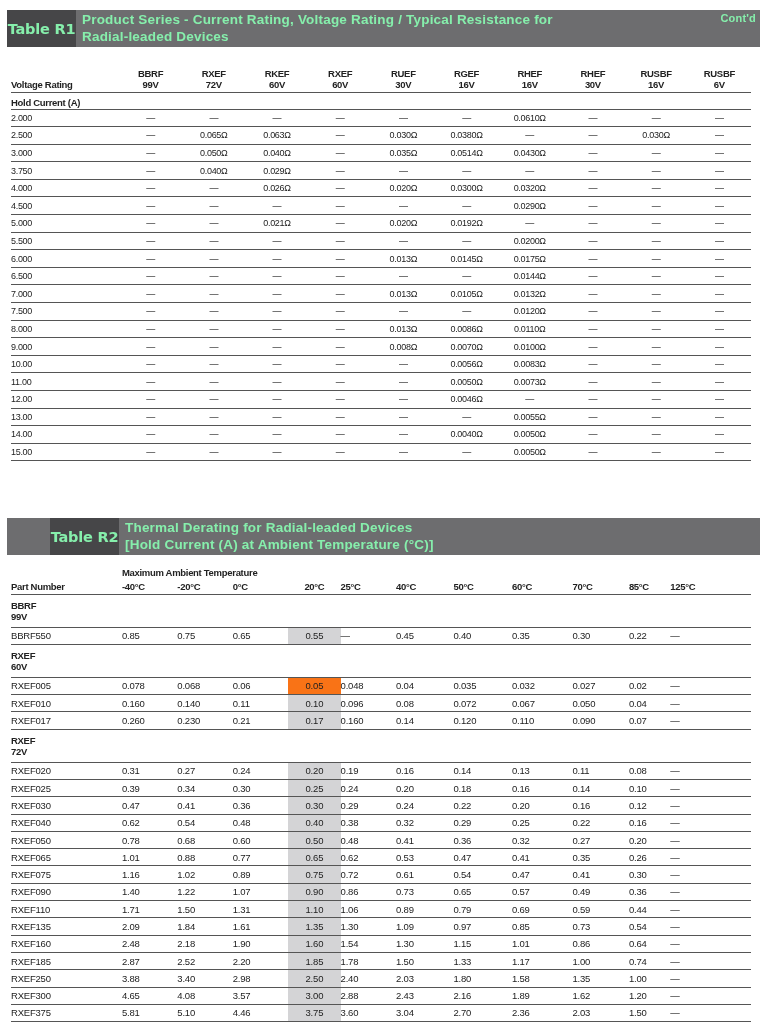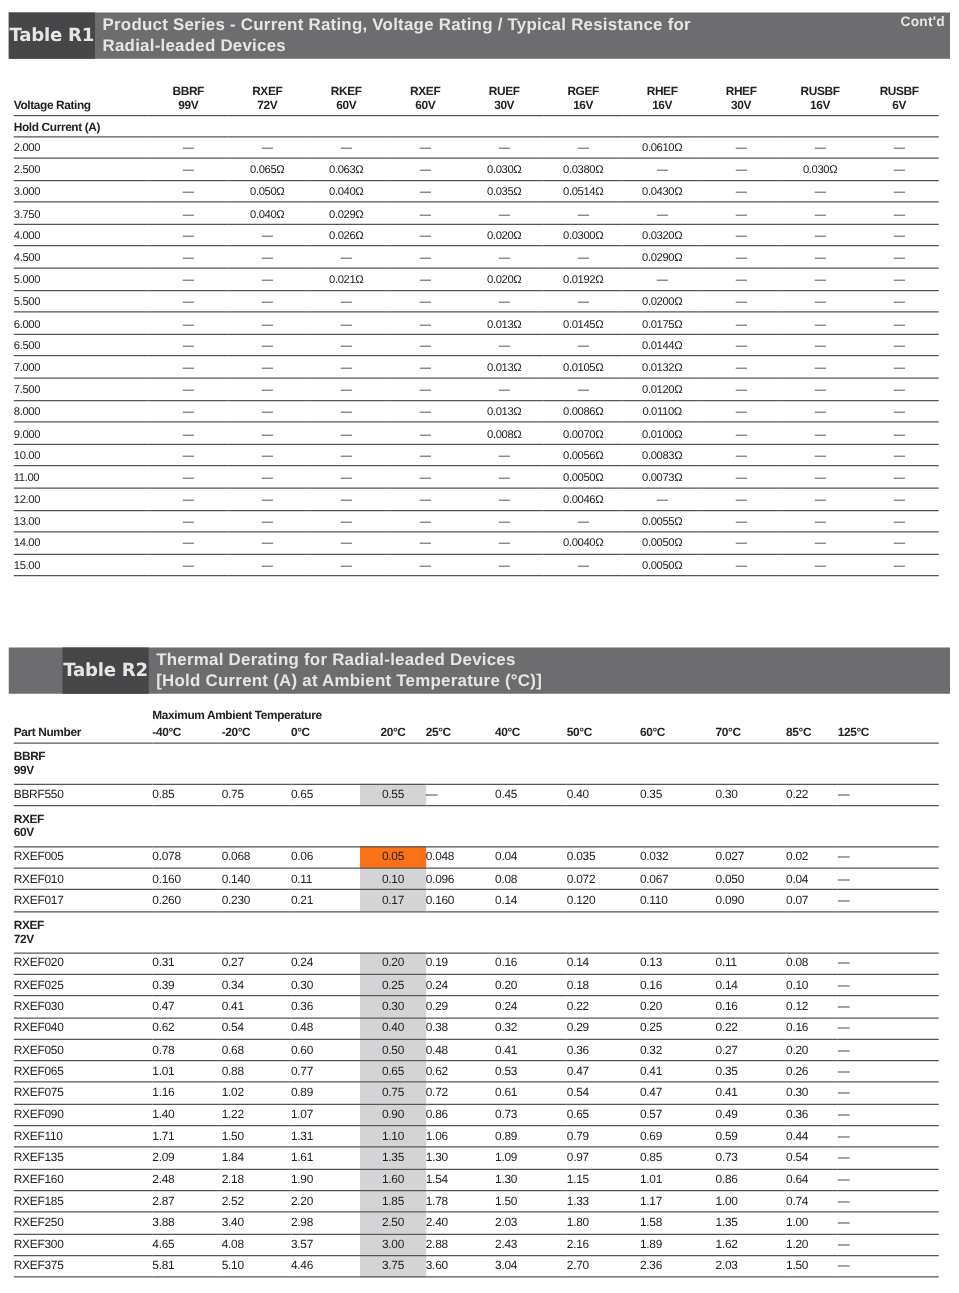--- a/index.html
+++ b/index.html
@@ -1,19 +1,19 @@
 <!DOCTYPE html>
 <html><head>
 <meta charset="utf-8">
 <style>
   * { box-sizing: border-box; margin: 0; padding: 0; }
   html, body { width: 767px; height: 1034px; background: #ffffff; overflow: hidden; }
   body { font-family: "Liberation Sans", sans-serif; color: #222; position: relative; }
 
-  .title-bar { position: absolute; left: 7px; right: 7px; height: 37px; display: flex; background: #6d6d6f; color: #e5e5e5; }
+  .title-bar { position: absolute; left: 7px; right: 7px; height: 37px; display: flex; background: #6d6d6f; color: #86efac; }
   .title-bar .tag { width: 69px; background: #464648; display: flex; align-items: center; justify-content: center; font-family: "DejaVu Sans", sans-serif; font-weight: bold; font-size: 14.5px; letter-spacing: -0.2px; }
   .title-bar .text { flex: 1; padding: 1px 0 0 6px; font-family: Liberation Sans, sans-serif; font-weight: bold; font-size: 13.5px; line-height: 17px; position: relative; letter-spacing: 0.2px; }
   .title-bar .contd { position: absolute; right: 4px; bottom: 20px; font-size: 11px; font-weight: bold; }
 
   #r1-title { top: 10px; }
   #r2-title { top: 518px; padding-left: 43px; }
 
   table { border-collapse: collapse; position: absolute; left: 11px; width: 740px; table-layout: fixed; }
   td, th { font-size: 9.5px; white-space: nowrap; }
 

